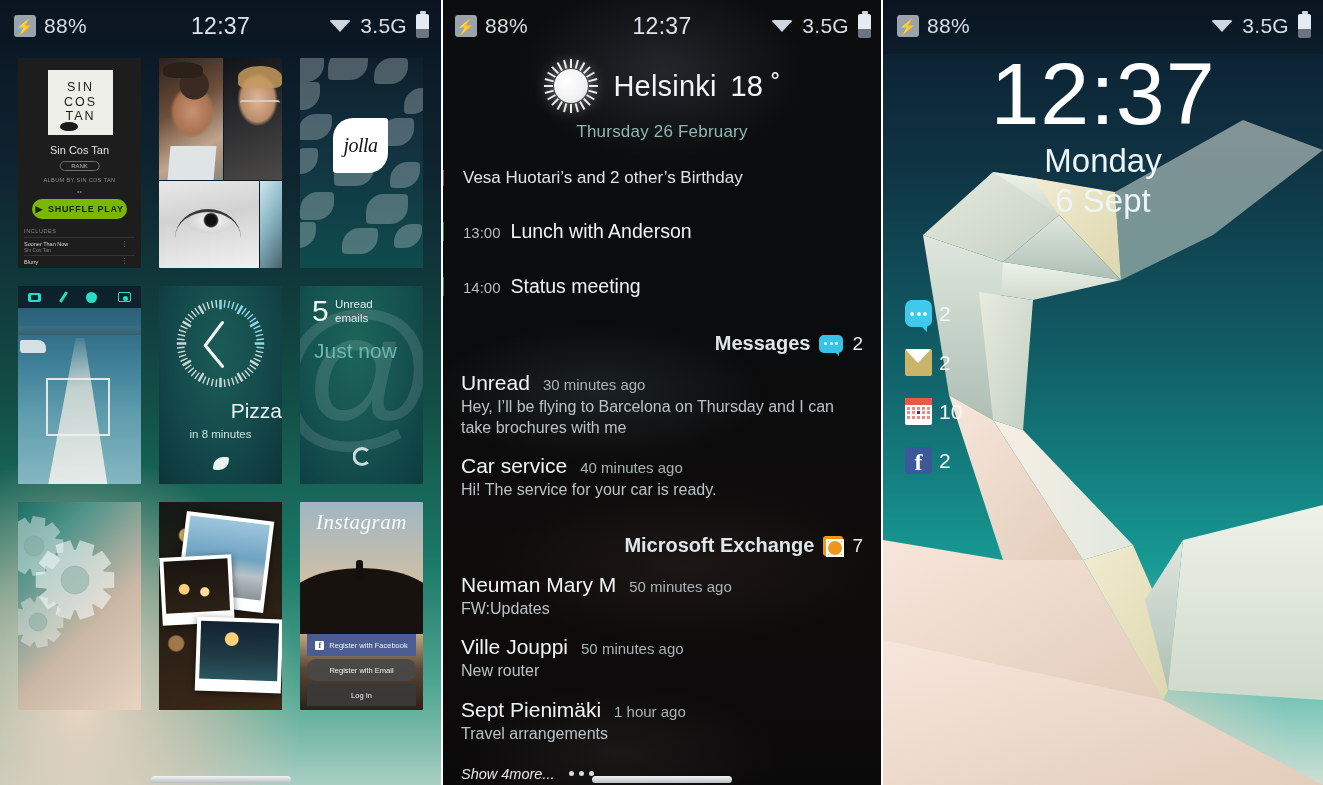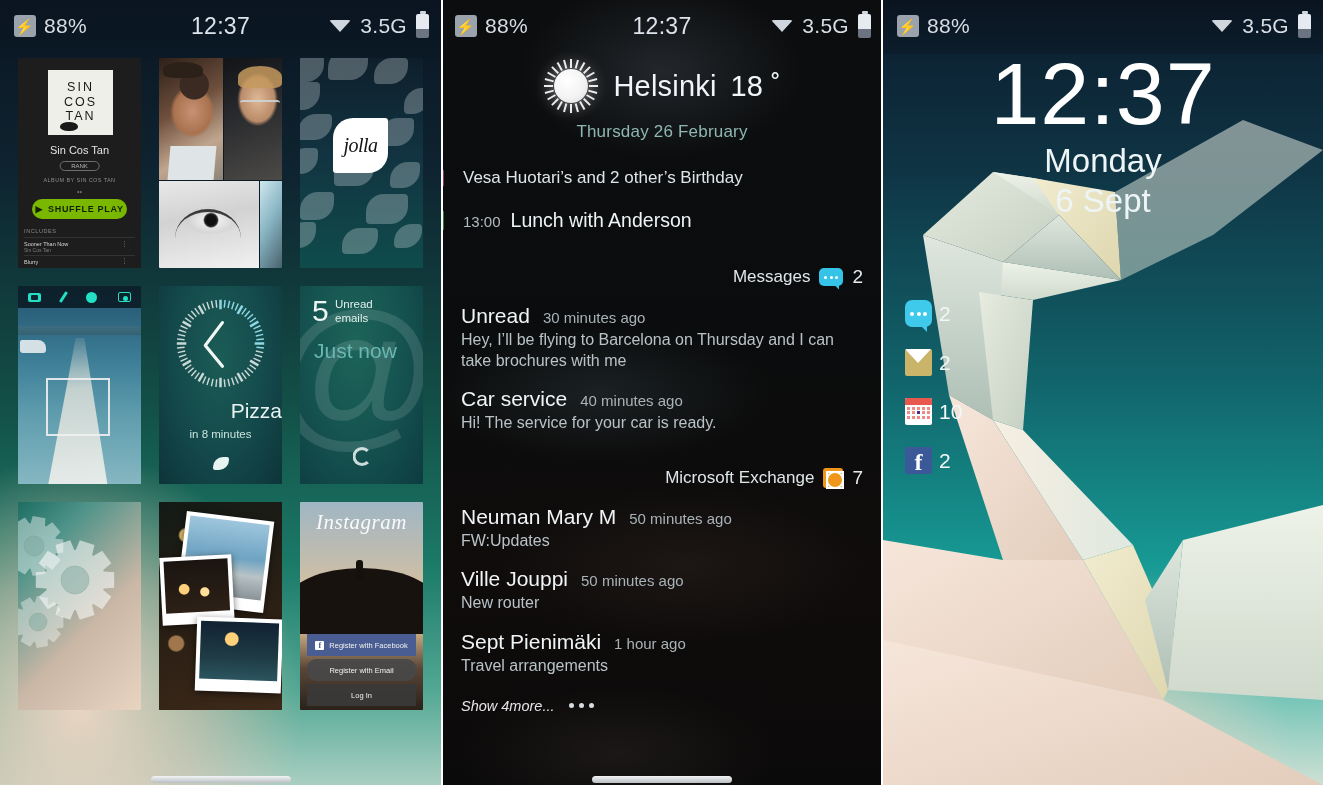--- a/index.html
+++ b/index.html
@@ -282,34 +282,34 @@
   .sunico .core {
     position: absolute; left: 11px; top: 11px; width: 34px; height: 34px;
     border-radius: 50%; background: radial-gradient(circle at 40% 35%, #ffffff 0%, #f3f3f3 55%, #d9d9d9 100%);
     box-shadow: 0 0 16px 5px rgba(255,255,255,.35);
   }
   .sunico .ray { position: absolute; left: 27px; top: 1px; width: 2px; height: 9px; background: #ececec; transform-origin: 1px 27px; }
   .wx .city { font-size: 29px; font-weight: 300; color: #f2f5f7; letter-spacing: .2px; }
   .wx .temp { font-size: 29px; font-weight: 300; color: #f2f5f7; }
   .dateline { text-align: center; font-size: 17px; color: #8fb7b1; margin-top: 8px; letter-spacing: .2px; }
 
-  .evt { position: relative; padding: 0 0 0 22px; margin-top: 21px; }
+  .evt { position: relative; padding: 0 0 0 22px; margin-top: 32px; }
   .evt .bar { position: absolute; left: 0; top: 2px; bottom: 2px; width: 3px; }
   .evt .bar.purple { background: #8d3a60; }
   .evt .bar.green { background: #2f7a2f; }
   .evt .line { display: flex; align-items: baseline; gap: 10px; }
   .evt .time { font-size: 15px; color: #b4bcc0; }
   .evt .title { font-size: 19.5px; color: #eef3f5; font-weight: 300; }
   .evt .title.full { font-size: 17px; color: #dfe5e8; }
 
   .secthdr {
     display: flex; align-items: center; justify-content: flex-end;
     gap: 9px; padding-right: 20px; margin-top: 34px;
   }
-  .secthdr .sname { font-size: 17px; color: #dfe6ea; font-weight: 400; }
+  .secthdr .sname { font-size: 20px; color: #dfe6ea; font-weight: 700; }
   .secthdr .scount { font-size: 19px; color: #e4eaee; }
   .msgico {
     width: 24px; height: 18px; border-radius: 5px; background: #35c4e8;
     position: relative; display: flex; align-items: center; justify-content: center; gap: 2.5px;
   }
   .msgico::after { content:""; position:absolute; right: 4px; bottom: -4px; width: 6px; height: 6px; background:#35c4e8; clip-path: polygon(0 0, 100% 0, 100% 100%); }
   .msgico i { width: 3px; height: 3px; border-radius: 50%; background: #fff; display:block; }
   .exico {
     width: 20px; height: 20px; border-radius: 3px; background: #f0971b;
     position: relative;
@@ -674,20 +674,27 @@
       </div>
 
       <div class="evt">
         <span class="bar green"></span>
         <div class="line">
           <span class="time">13:00</span>
           <span class="title">Lunch with Anderson</span>
         </div>
       </div>
 
+      <div class="evt">
+        <span class="bar green"></span>
+        <div class="line">
+          <span class="time">14:00</span>
+          <span class="title">Status meeting</span>
+        </div>
+      </div>
 
       <div class="secthdr">
         <span class="sname">Messages</span>
         <span class="msgico">
             <i></i>
             <i></i>
             <i></i>
           </span>
         <span class="scount">2</span>
       </div>

